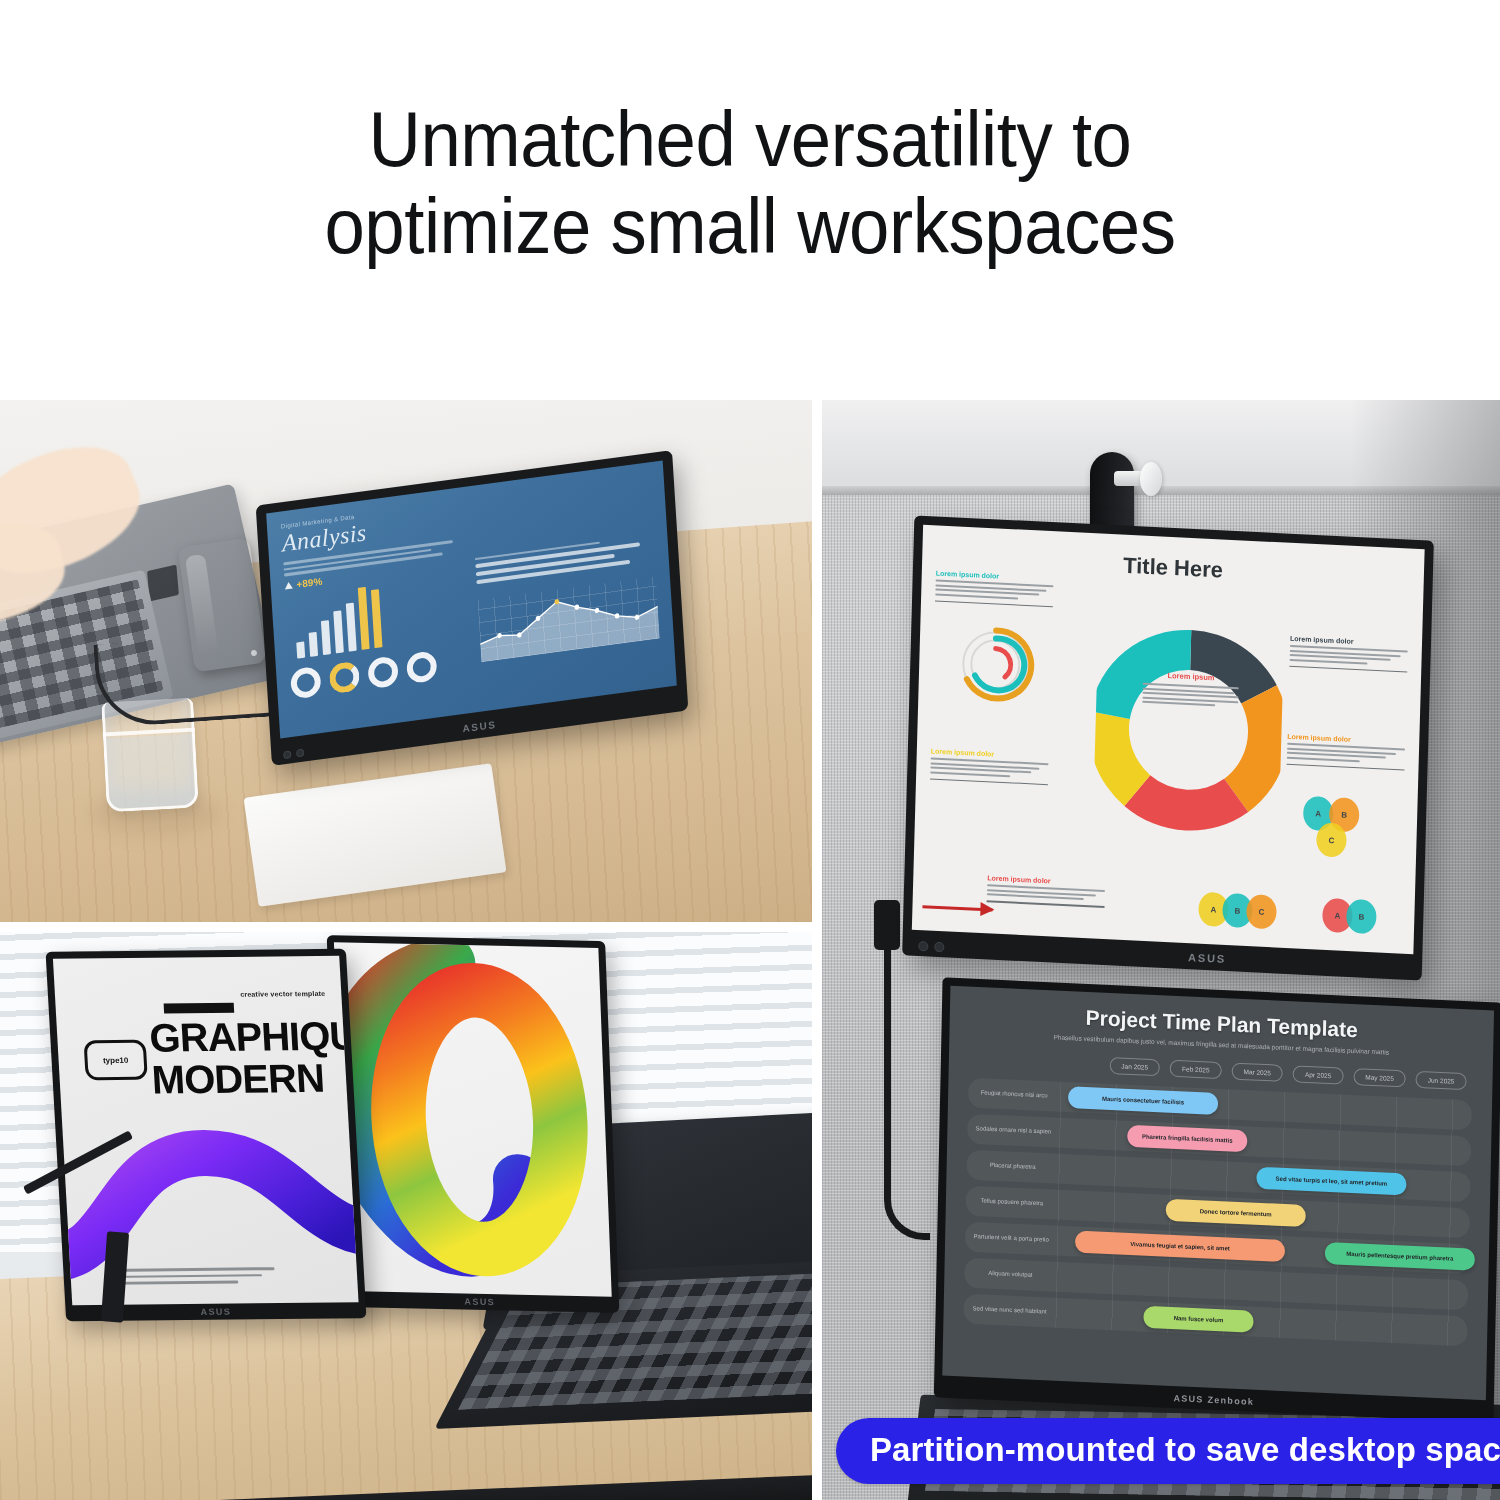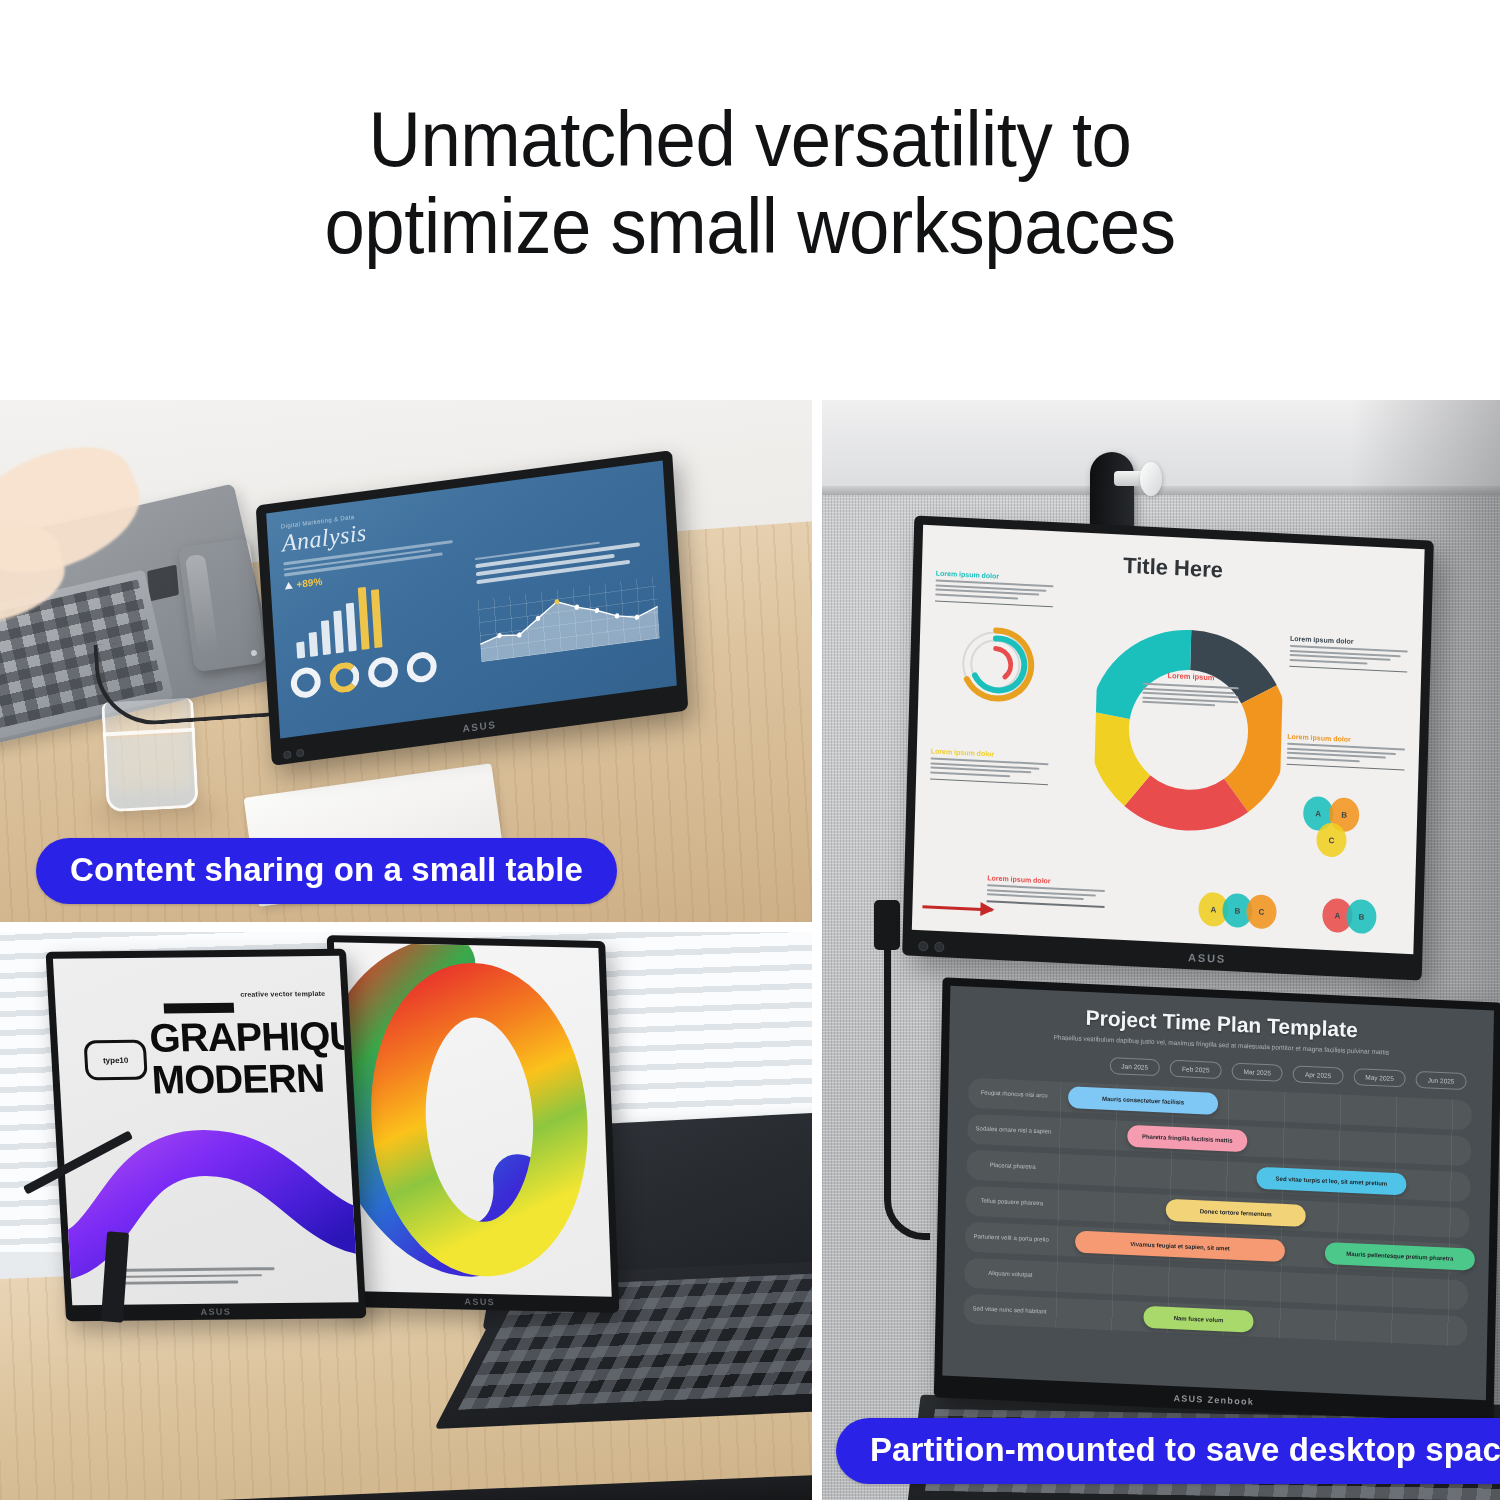--- a/index.html
+++ b/index.html
@@ -394,21 +394,20 @@
             </div>
           </div>
           <div class="ports">
               <i></i>
               <i></i>
             </div>
           <div class="asus">ASUS</div>
         </div>
       </div>
 
-      <div class="caption" id="cap-tl" style="left:36px;top:438px;">Content sharing on a small table</div>
     </div>
 
     <div class="panel" id="panel-bl">
       <div class="wall-bl"></div>
       <div class="blinds"></div>
       <div class="desk-bl"></div>
       <div class="desk-edge-bl"></div>
 
       <div class="books-bl"></div>
       <div class="lap-bl"></div>

